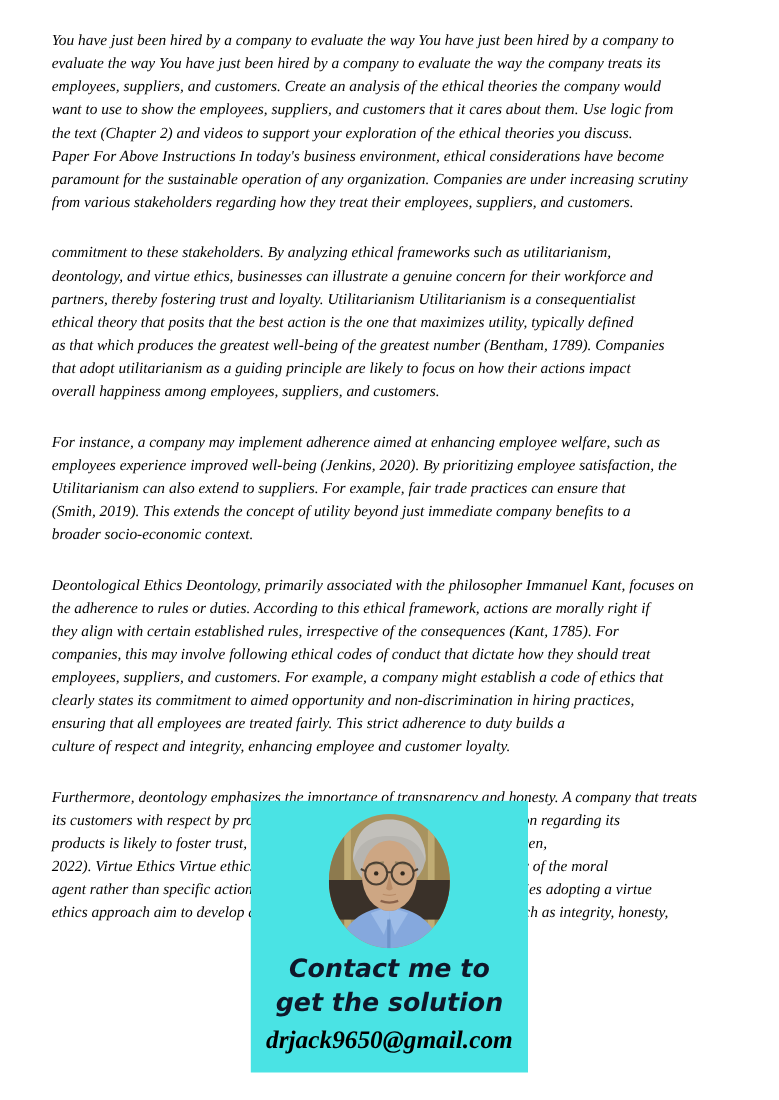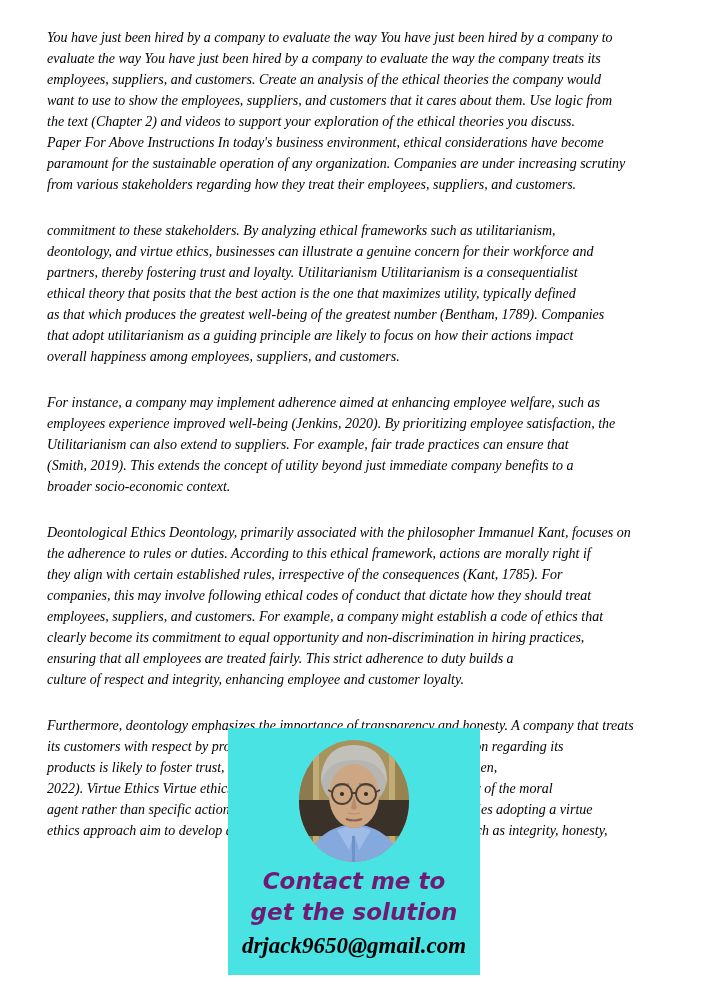--- a/index.html
+++ b/index.html
@@ -40,21 +40,21 @@
     width: 110px;
     height: 122px;
     display: block;
   }
   .headline {
     margin-top: 4px;
     font-family: "DejaVu Sans", sans-serif;
     font-weight: bold;
     font-size: 23px;
     line-height: 31px;
-    color: #701a75;
+    color: #0f172a;
     text-align: left;
     white-space: nowrap;
   }
   .email {
     margin-top: 5px;
     font-family: "Liberation Serif", serif;
     font-weight: bold;
     font-size: 23px;
     color: #000000;
     text-align: center;
@@ -96,21 +96,21 @@
       <div class="line">(Smith, 2019). This extends the concept of utility beyond just immediate company benefits to a</div>
       <div class="line">broader socio-economic context.</div>
     </div>
 
     <div class="para">
       <div class="line">Deontological Ethics Deontology, primarily associated with the philosopher Immanuel Kant, focuses on</div>
       <div class="line">the adherence to rules or duties. According to this ethical framework, actions are morally right if</div>
       <div class="line">they align with certain established rules, irrespective of the consequences (Kant, 1785). For</div>
       <div class="line">companies, this may involve following ethical codes of conduct that dictate how they should treat</div>
       <div class="line">employees, suppliers, and customers. For example, a company might establish a code of ethics that</div>
-      <div class="line">clearly become its commitment to equal opportunity and non-discrimination in hiring practices,</div>
+      <div class="line">clearly states its commitment to aimed opportunity and non-discrimination in hiring practices,</div>
       <div class="line">ensuring that all employees are treated fairly. This strict adherence to duty builds a</div>
       <div class="line">culture of respect and integrity, enhancing employee and customer loyalty.</div>
     </div>
 
     <div class="para">
       <div class="line">Furthermore, deontology emphasizes the importance of transparency and honesty. A company that treats</div>
       <div class="line">its customers with respect by providing honest and transparent communication regarding its</div>
       <div class="line">products is likely to foster trust, a key component in retaining customers (Green,</div>
       <div class="line">2022). Virtue Ethics Virtue ethics emphasizes the importance of the character of the moral</div>
       <div class="line">agent rather than specific actions or their consequences (Aristotle). Companies adopting a virtue</div>

